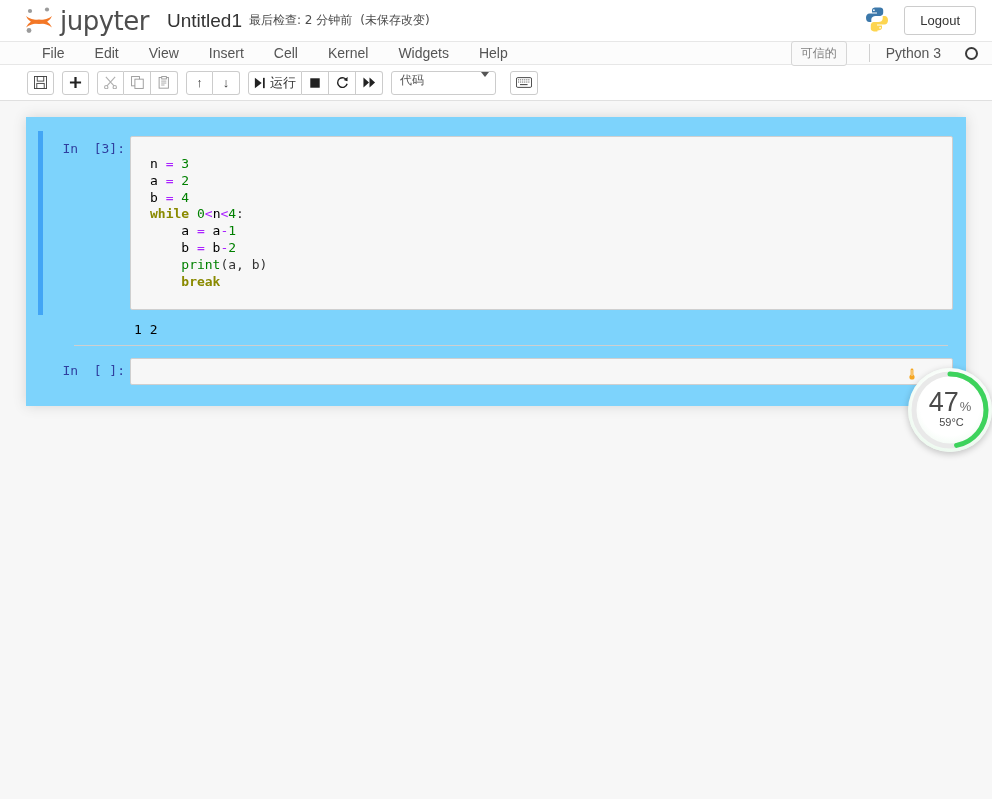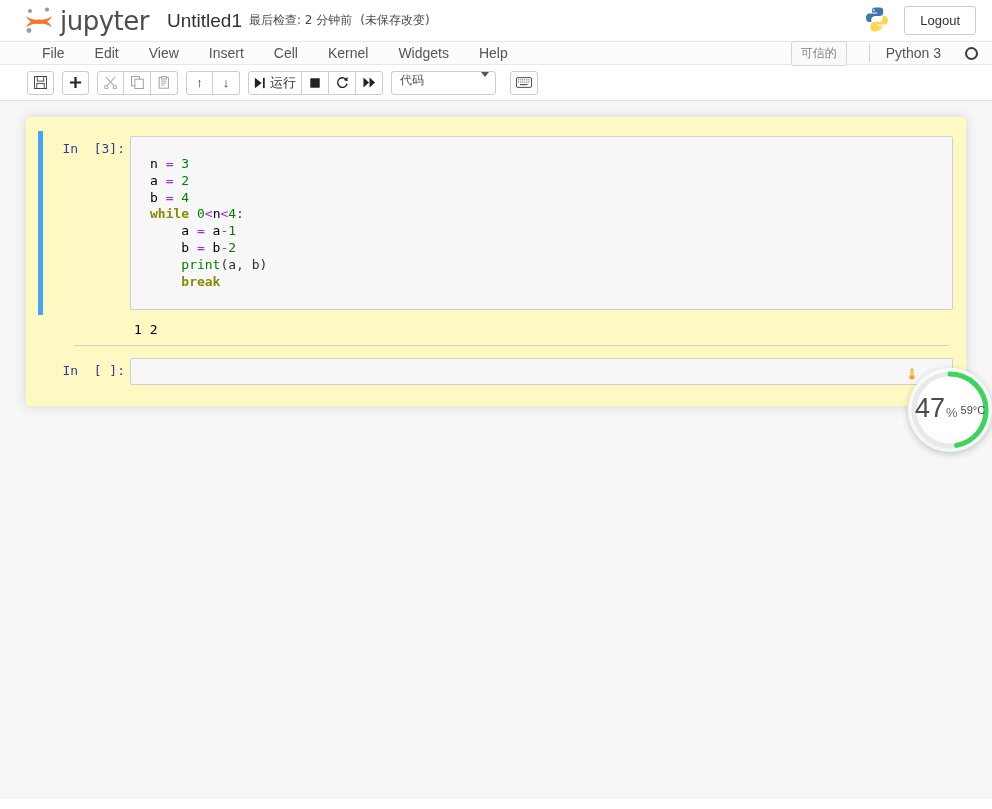--- a/index.html
+++ b/index.html
@@ -178,21 +178,21 @@
   
   #site {
     background: #f7f7f7;
     height: calc(809px - 41px - 32px - 36px - 2px);
     padding: 16px 0 0 0;
     position: relative;
   }
   #notebook-panel {
     width: 940px;
     margin: 0 auto;
-    background: #fef9c3;
+    background: #7dd3fc;
     box-shadow: 0 0 12px rgba(87,87,87,0.2);
     padding: 14px 0 16px 0;
     min-height: 280px;
   }
 
   
   .cell {
     display: flex;
     position: relative;
     padding: 5px 13px 5px 5px;
@@ -259,21 +259,21 @@
   #cpu-widget {
     position: absolute;
     left: 908px;
     top: 267px;
     width: 84px;
     height: 84px;
     border-radius: 50%;
     background: radial-gradient(circle at 50% 45%, #ffffff 48%, #e9f9ec 78%, #f3fbf4 100%);
     box-shadow: 0 2px 7px rgba(0,0,0,0.22);
     display: flex;
-    flex-direction: row;
+    flex-direction: column;
     align-items: center;
     justify-content: center;
     z-index: 60;
   }
   #cpu-widget svg { position: absolute; left: 0; top: 0; }
   #cpu-percent-row {
     display: flex;
     align-items: baseline;
     line-height: 1;
     margin-top: -4px;

